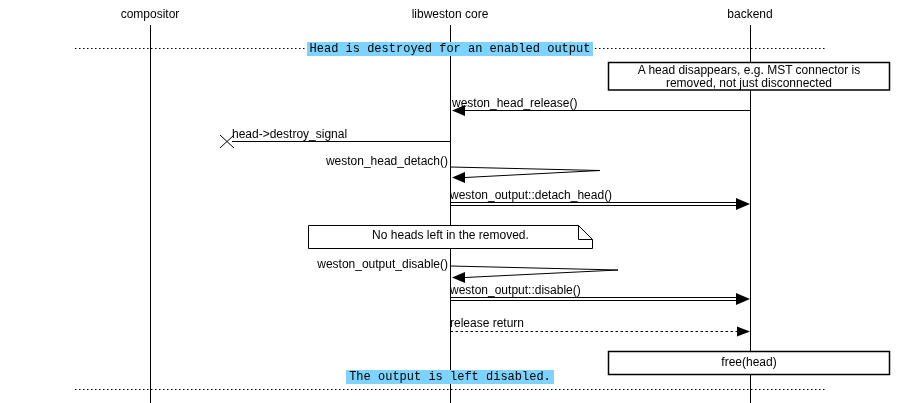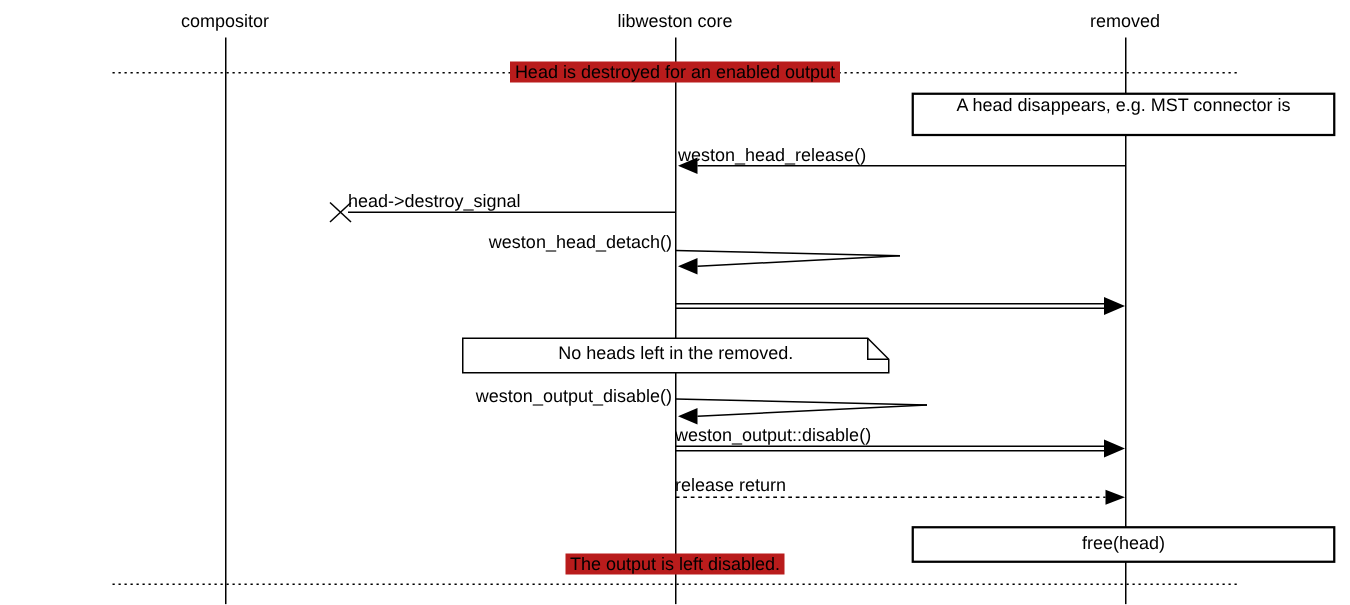--- a/index.html
+++ b/index.html
@@ -7,21 +7,21 @@
     position:relative;width:900px;height:403px;background:#ffffff;
     font-family:"Liberation Sans",sans-serif;font-size:12px;color:#000;
     overflow:hidden;
   }
   .canvas svg{position:absolute;left:0;top:0;}
   .lbl{position:absolute;white-space:nowrap;line-height:13px;}
   .c{text-align:left;}
   .r{text-align:right;}
   .participant{top:7px;line-height:14px;text-align:center;}
   .divider-row{left:0;width:900px;text-align:center;}
-  .divider-row span{background:#b91c1c;padding:0 3px;}
+  .divider-row span{background:#7dd3fc;padding:0 3px;font-family:Liberation Mono, monospace;}
   .note-text{text-align:center;}
 </style>
 </head>
 <body>
 
 <div class="canvas">
 
   <svg width="900" height="403" viewBox="0 0 900 403">
 
     <line x1="150.5" y1="25" x2="150.5" y2="403" stroke="#000" stroke-width="1"></line>
@@ -60,32 +60,34 @@
     <polygon points="750,299 736,293 736,305" fill="#000"></polygon>
 
     <line x1="450.5" y1="331.5" x2="737" y2="331.5" stroke="#000" stroke-width="1" stroke-dasharray="2.5,2.5"></line>
     <polygon points="750,331.5 737,326.5 737,336.5" fill="#000"></polygon>
 
     <rect x="608.5" y="351.5" width="281" height="23" fill="#fff" stroke="#000" stroke-width="1.5"></rect>
   </svg>
 
   <div class="lbl participant" style="left:100px;width:100px;">compositor</div>
   <div class="lbl participant" style="left:390px;width:120px;">libweston core</div>
-  <div class="lbl participant" style="left:700px;width:100px;">removed</div>
+  <div class="lbl participant" style="left:700px;width:100px;">backend</div>
 
   <div class="lbl divider-row" style="top:42px;"><span>Head is destroyed for an enabled output</span></div>
   <div class="lbl divider-row" style="top:370px;"><span>The output is left disabled.</span></div>
 
   <div class="lbl note-text" style="left:608px;top:64px;width:282px;">
     <div>A head disappears, e.g. MST connector is</div>
+    <div>removed, not just disconnected</div>
   </div>
 
   <div class="lbl c" style="left:452px;width:298px;top:97px;">weston_head_release()</div>
   <div class="lbl" style="left:232px;top:128px;">head-&gt;destroy_signal</div>
   <div class="lbl r" style="right:452px;top:155px;">weston_head_detach()</div>
+  <div class="lbl c" style="left:450px;width:300px;top:189px;">weston_output::detach_head()</div>
   <div class="lbl r" style="right:452px;top:258px;">weston_output_disable()</div>
   <div class="lbl c" style="left:450px;width:300px;top:284px;">weston_output::disable()</div>
   <div class="lbl c" style="left:450px;width:300px;top:317px;">release return</div>
 
   <div class="lbl note-text" style="left:308px;top:229px;width:285px;">No heads left in the removed.</div>
 
   <div class="lbl note-text" style="left:608px;top:356px;width:282px;">free(head)</div>
 
 </div>
 

